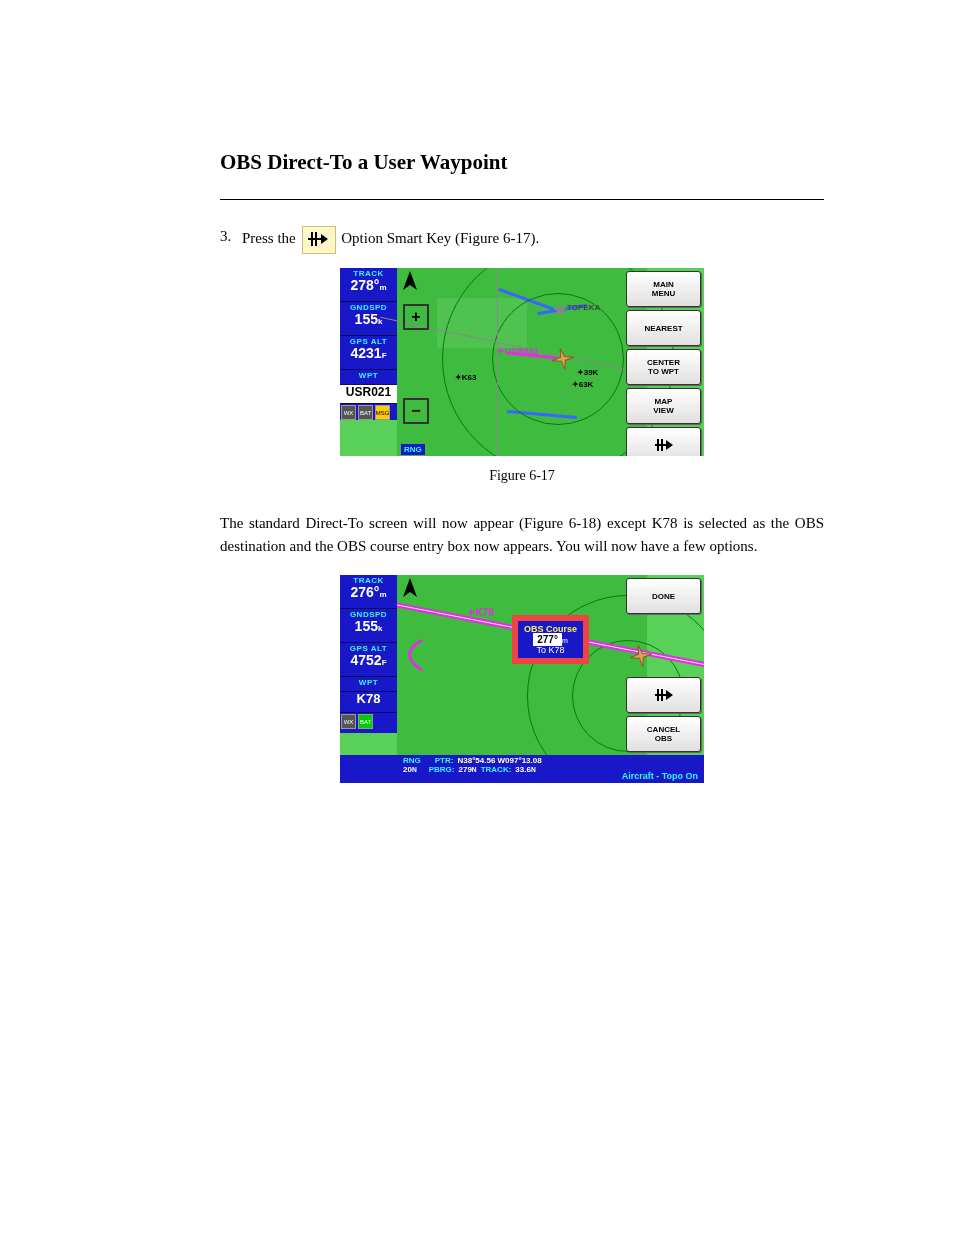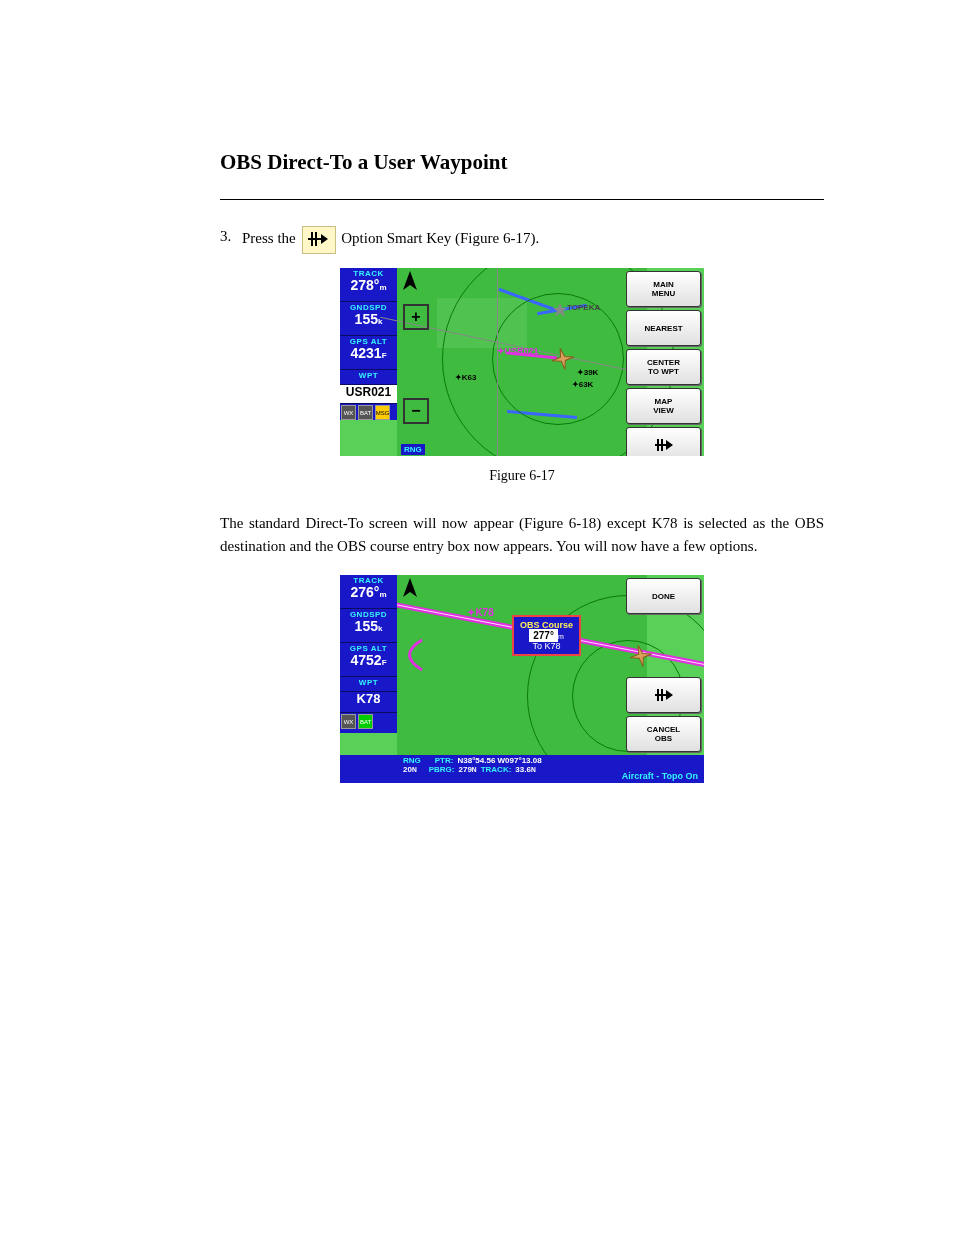--- a/index.html
+++ b/index.html
@@ -80,21 +80,21 @@
   .sbtn svg{ display:block; margin:auto;}
   .map-center{ position:absolute; left:57px; right:57px; top:0; bottom:0;}
   .ring{ position:absolute; border:1px solid #0a7a0a; border-radius:50%; }
   .ownship{ position:absolute; }
   .north{ position:absolute; left:4px; top:2px; }
   .zoomsq{ position:absolute; width:22px; height:22px; background:rgba(255,255,255,0); border:2px solid #333; display:flex; align-items:center; justify-content:center; font-weight:bold; font-size:16px;}
   .wpt-dot{ position:absolute; font-size:8px; color:#000; font-weight:bold;}
   .river{ position:absolute; background:#3a66ff; }
   .road{ position:absolute; background:#888; height:1px; }
   .magenta{ stroke:#e030e0; stroke-width:3; fill:none;}
-  .obs-box{ position:absolute; background:#1818c8; border:2px solid #ef4444; font-size:9px; color:#fff; text-align:center; padding:3px 6px;}
+  .obs-box{ position:absolute; background:#1818c8; border:6px solid #ef4444; font-size:9px; color:#fff; text-align:center; padding:3px 6px;}
   .obs-box .v{ background:#fff; color:#000; font-weight:bold; padding:1px 4px; font-size:10px;}
   .bottombar{ position:absolute; left:57px; right:0; bottom:0; height:28px; background:#1818c8; color:#fff; font-size:8px; padding:1px 4px; box-sizing:border-box;}
   .bottombar .r1{ display:flex; gap:4px; align-items:center;}
   .bottombar .r2{ display:flex; gap:4px; align-items:center;}
   .cy{ color:#36f4ff; font-weight:bold;}
   .wh{ color:#fff; font-weight:bold;}
   .topolabel{ position:absolute; right:6px; bottom:2px; color:#36f4ff; font-size:9px; font-weight:bold;}
   .city{ position:absolute; color:#444; font-size:8px; font-weight:bold;}
   .citydot{ position:absolute; width:10px; height:10px; }
   .citydot svg{ display:block;}

